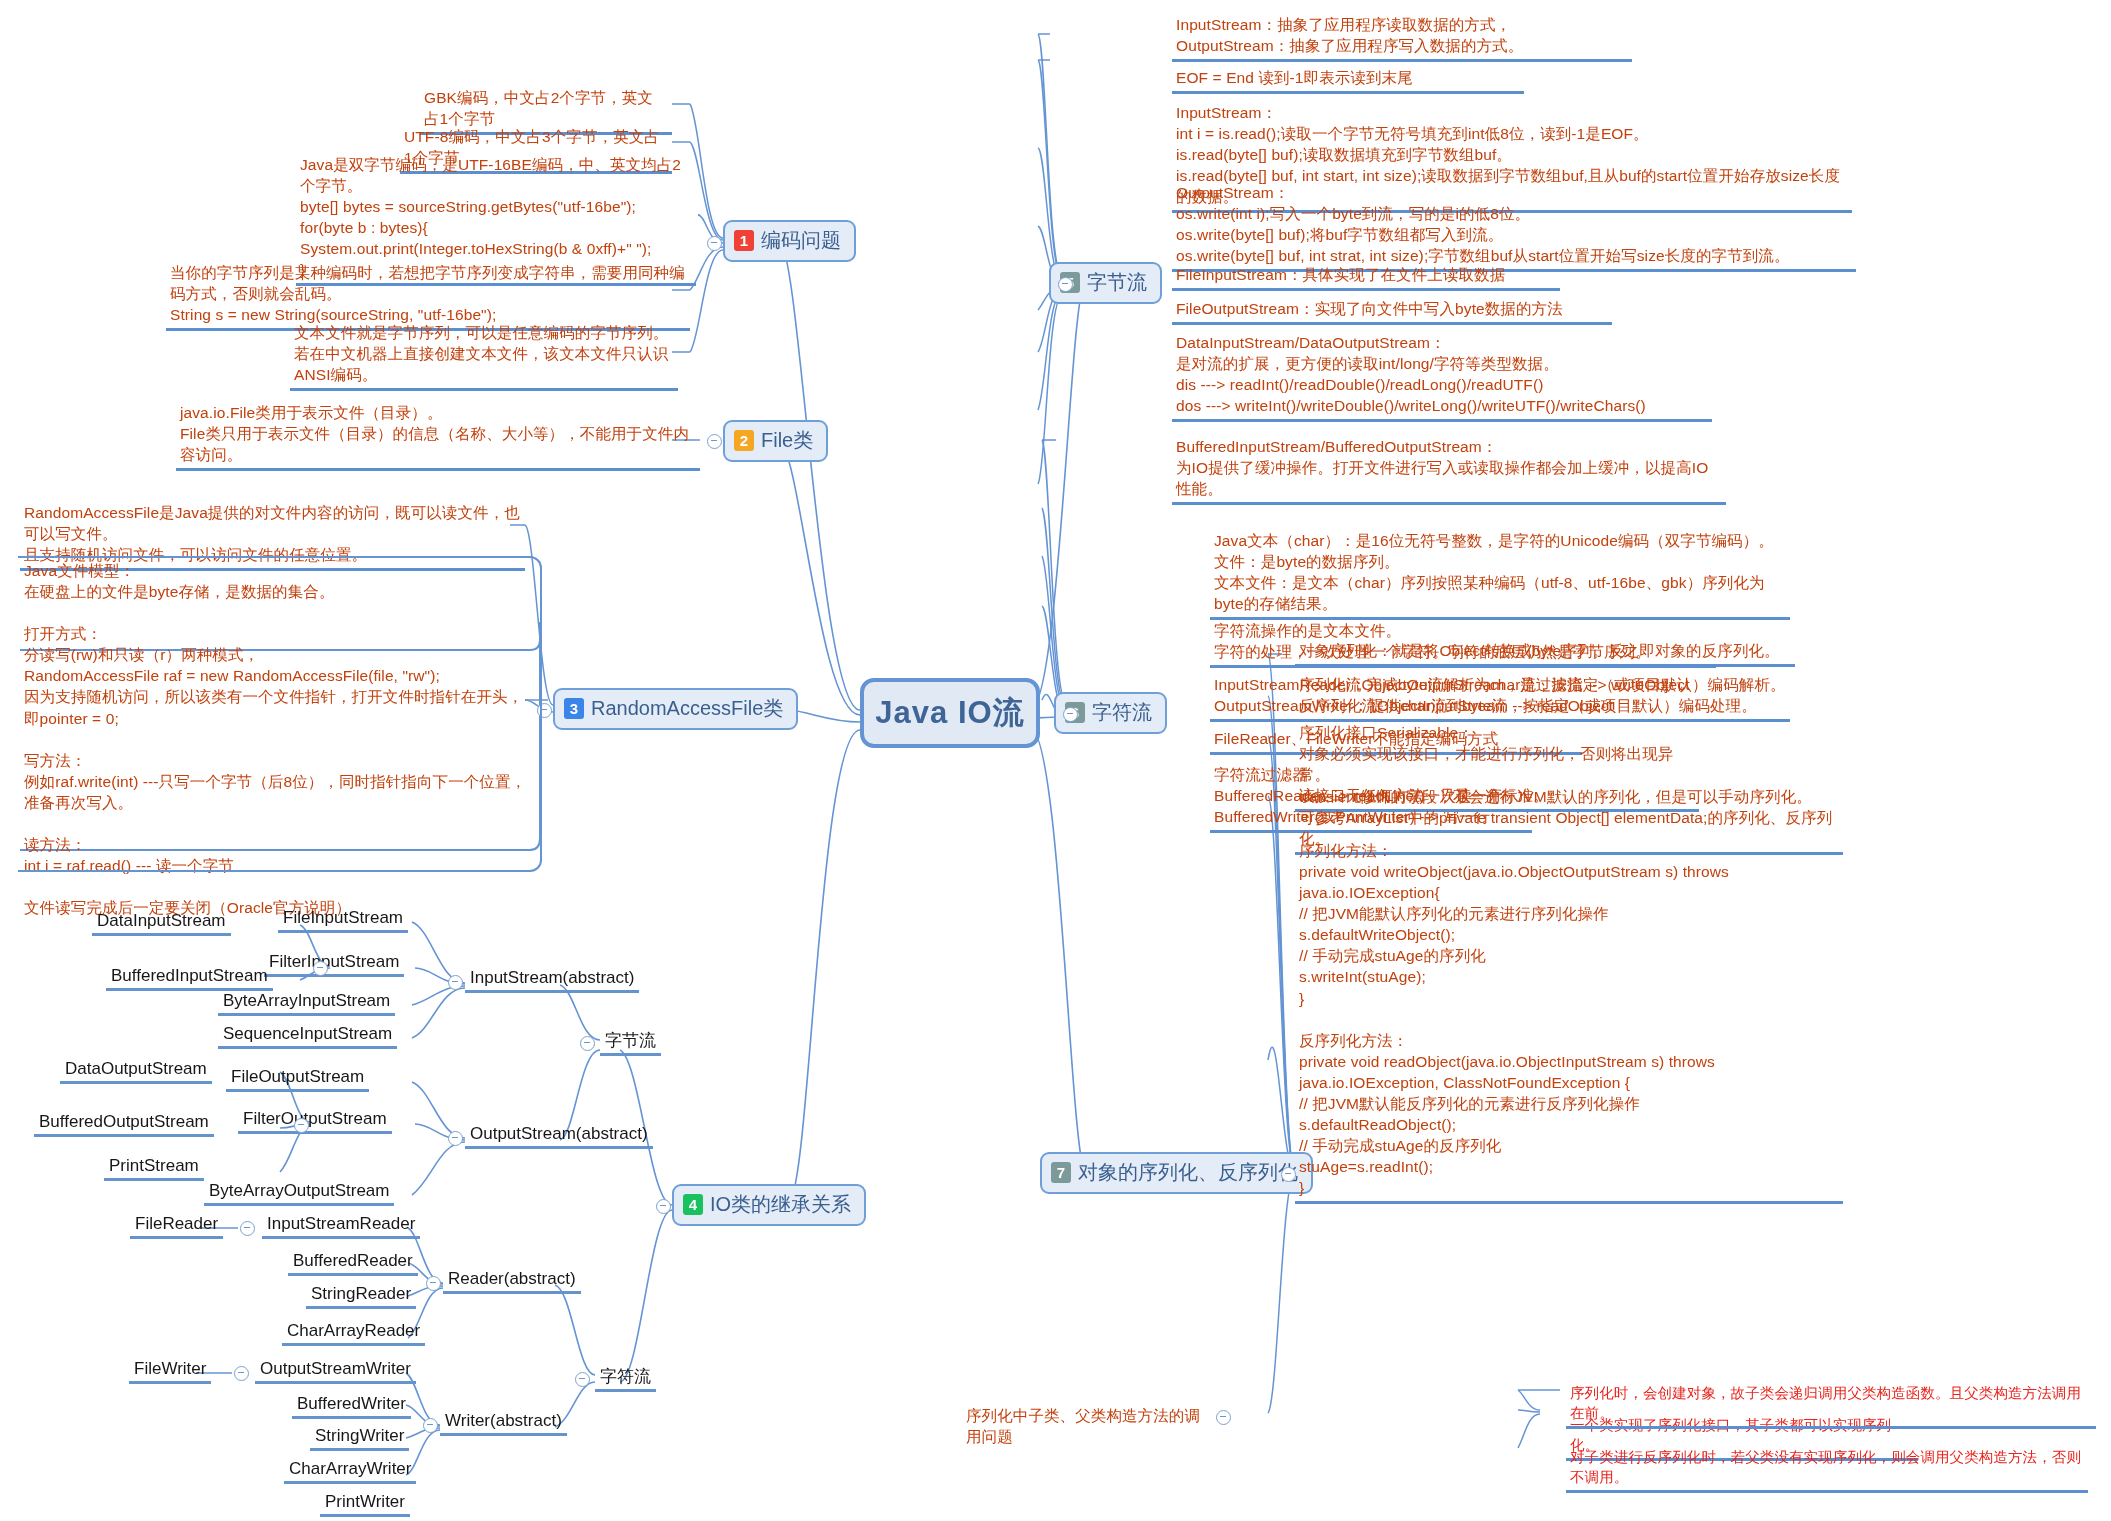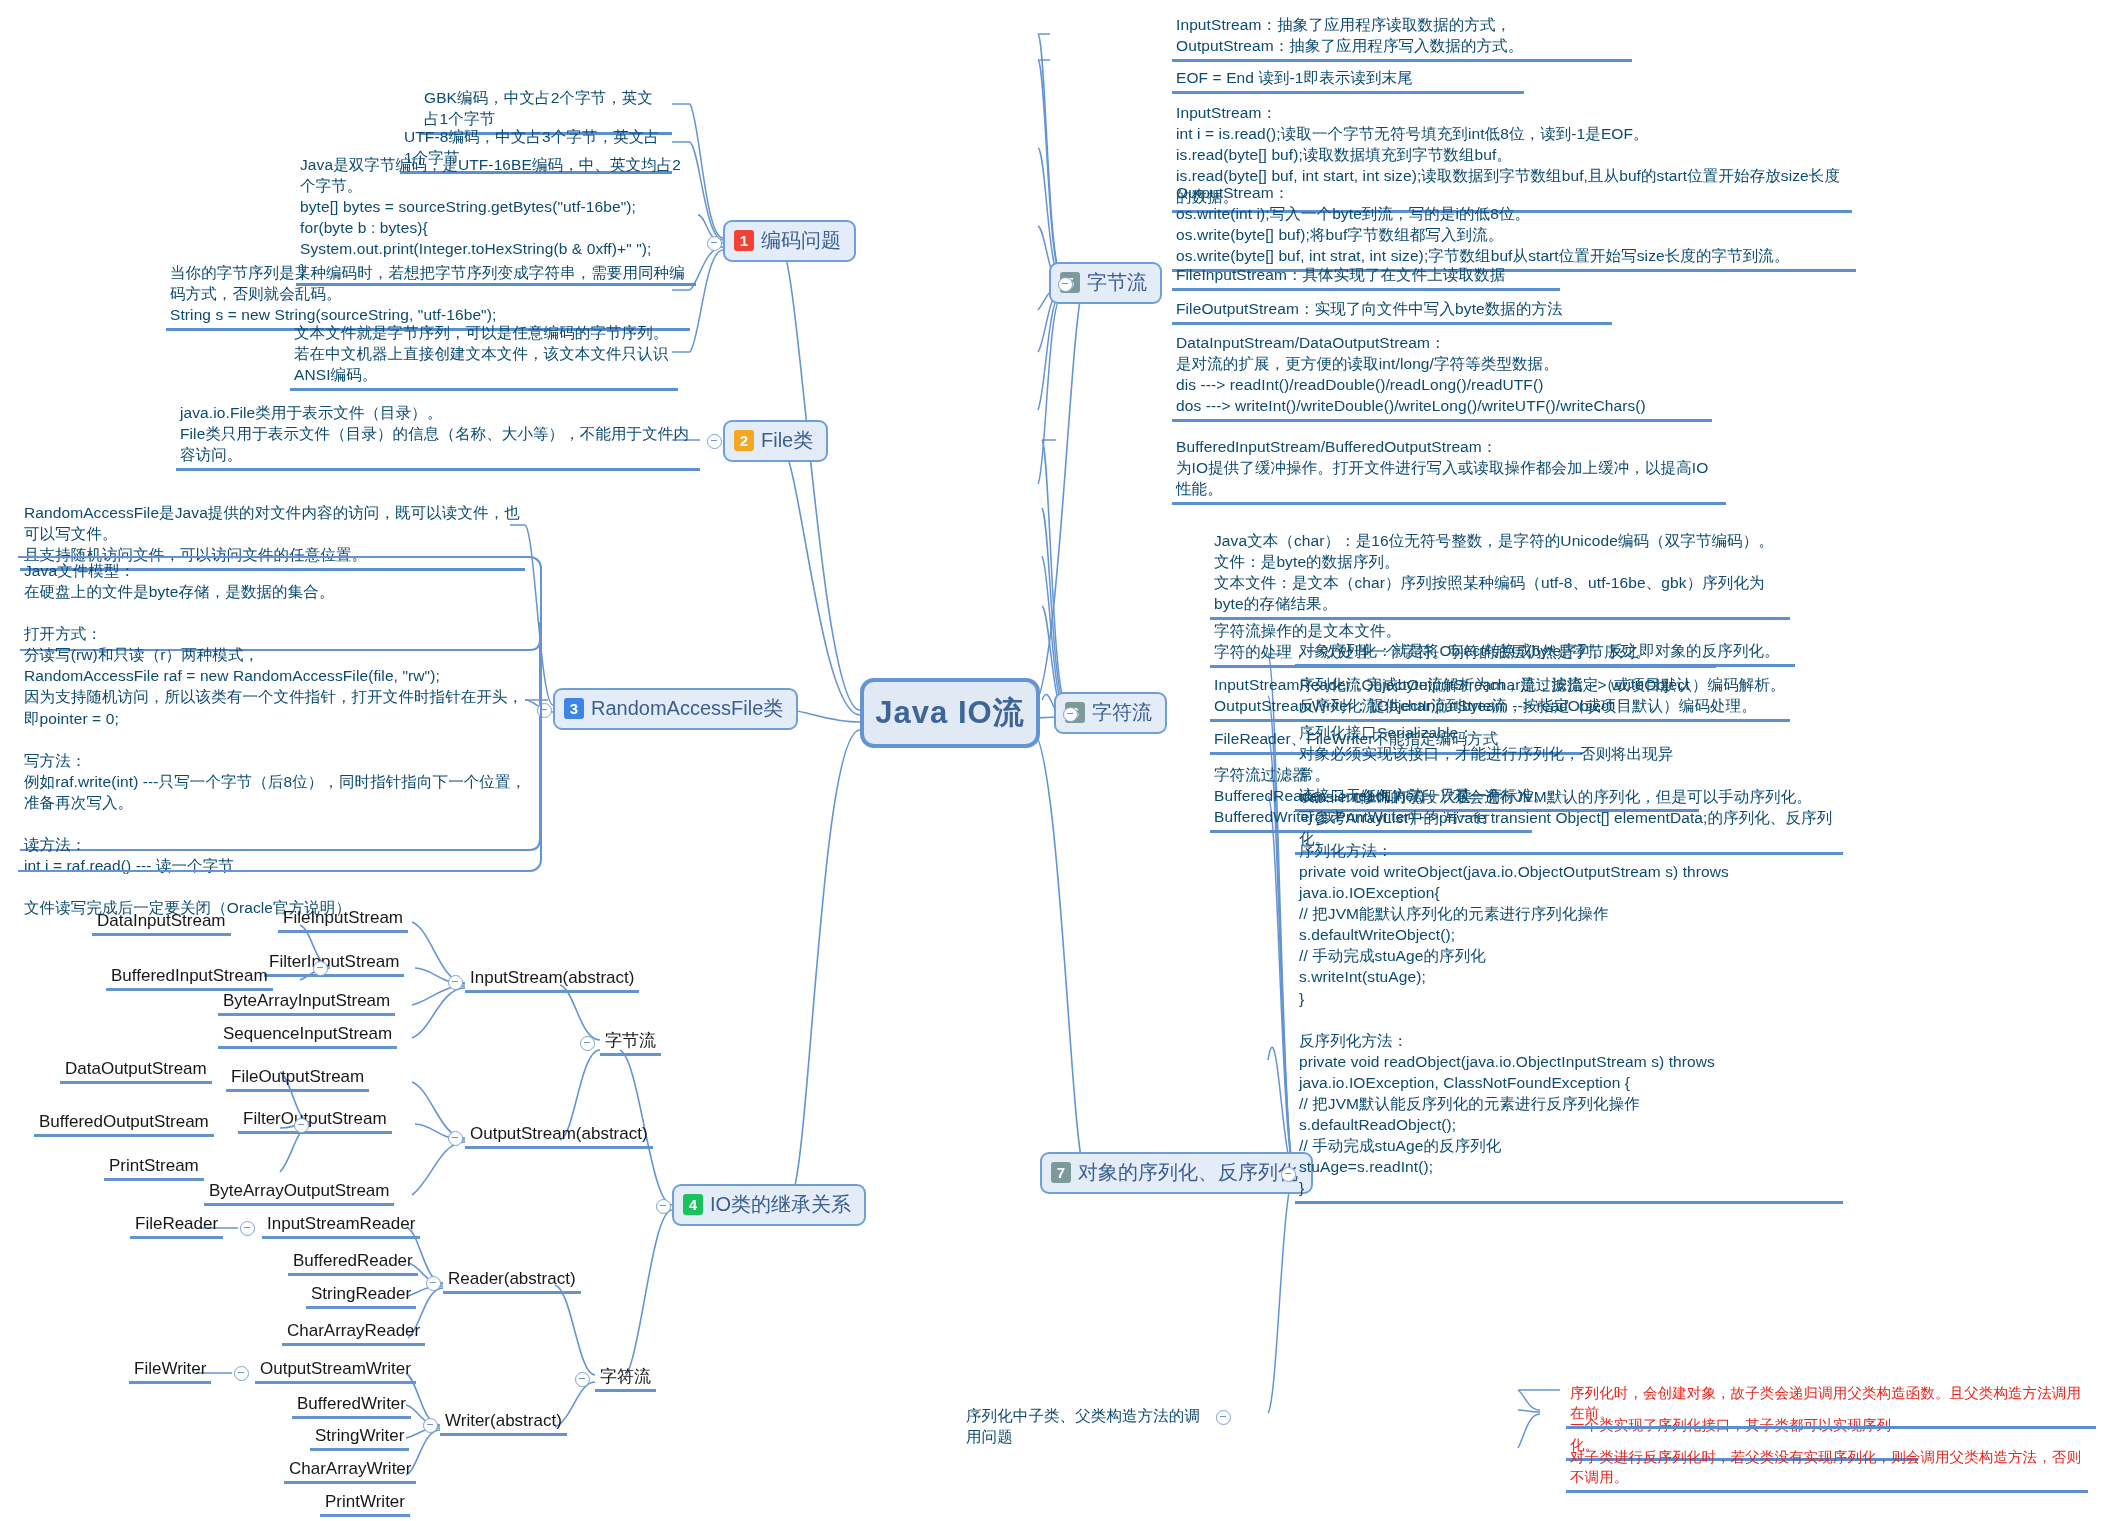--- a/index.html
+++ b/index.html
@@ -26,21 +26,21 @@
     pointer-events: none;
   }
   
   .leaf {
     position: absolute;
     box-sizing: border-box;
     padding: 2px 4px 3px 4px;
     border-bottom: 3px solid #5b8fd0;
     font-size: 15.5px;
     line-height: 1.36;
-    color: #0c4a6e;
+    color: #c2410c;
     white-space: pre-line;
     letter-spacing: 0.1px;
   }
   .leaf.red {
     color: #e8231b;
     font-size: 14.5px;
   }
   .leaf.plain {
     border-bottom: none;
   }

